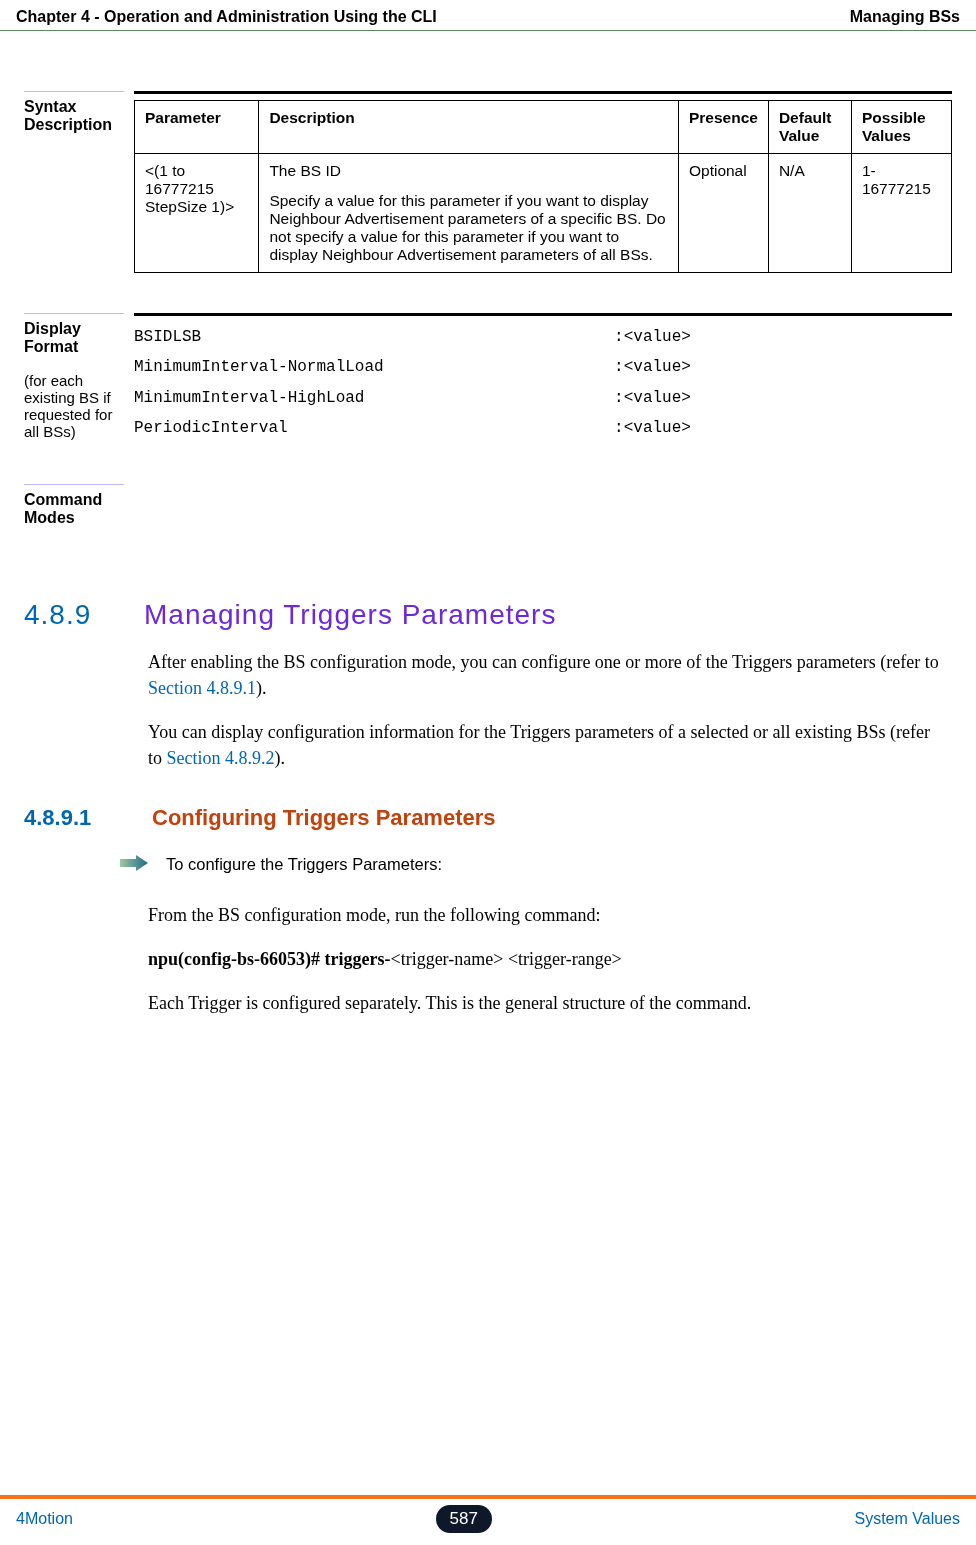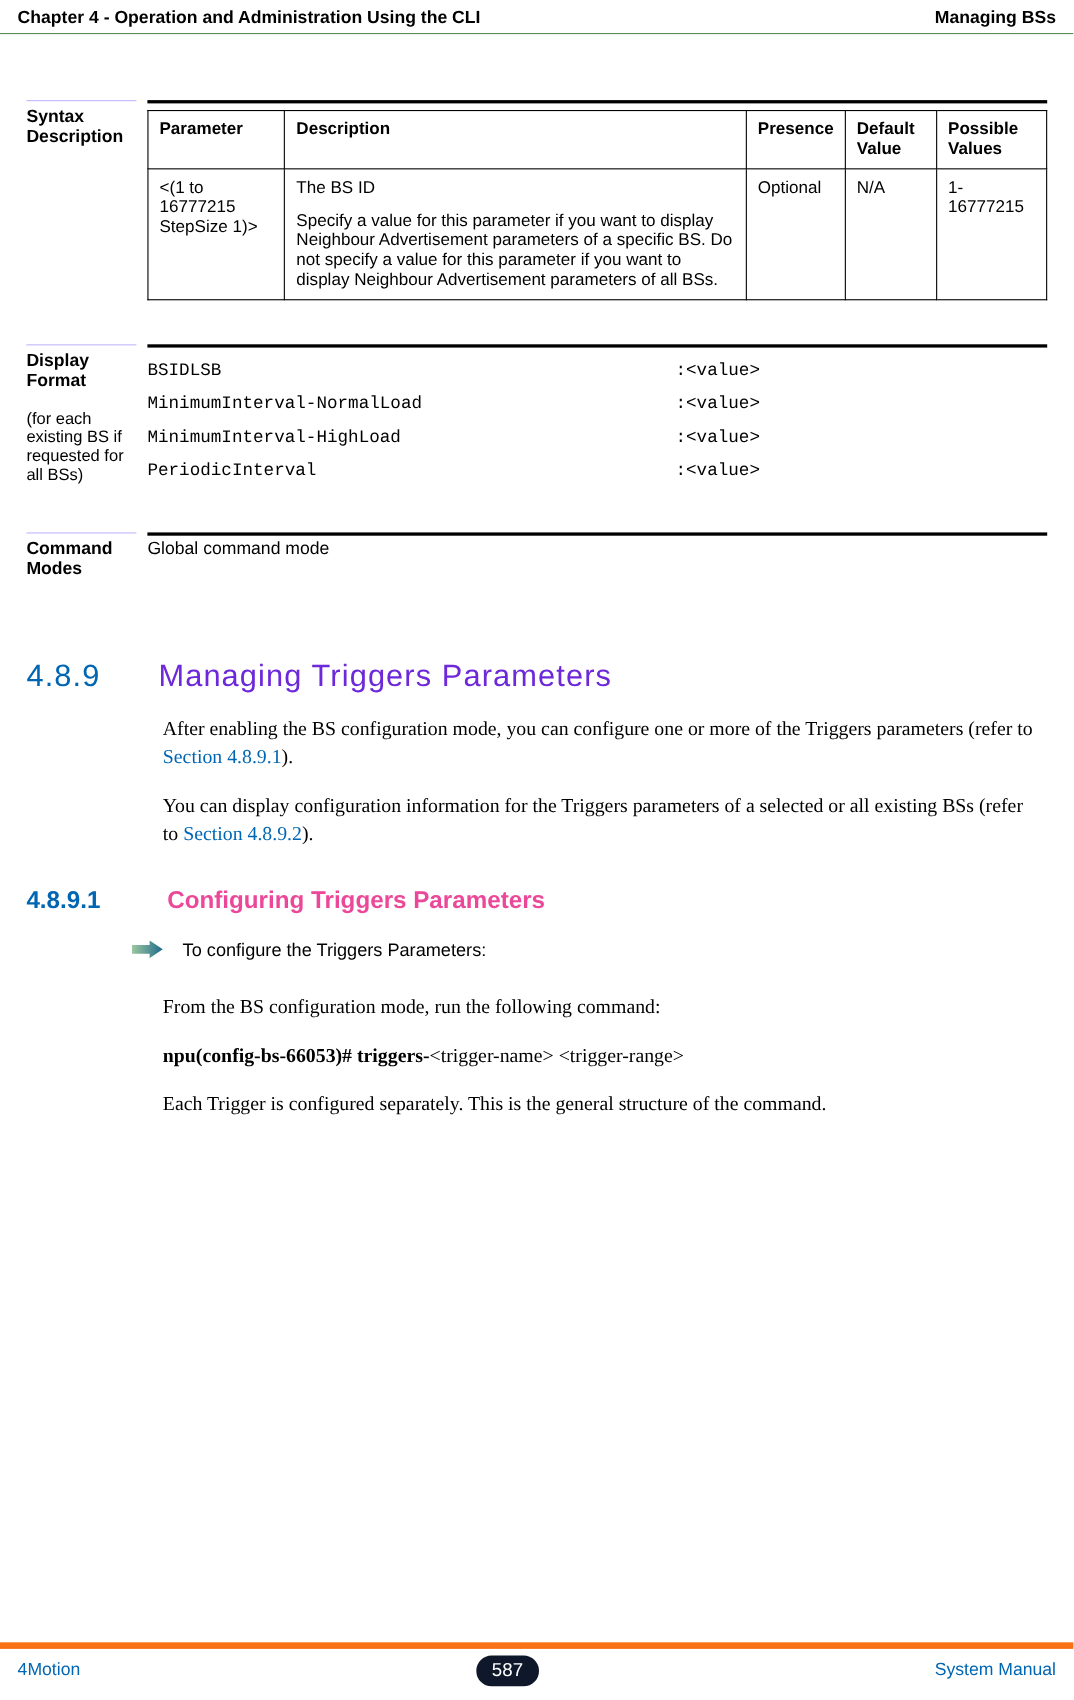--- a/index.html
+++ b/index.html
@@ -115,21 +115,21 @@
     gap: 28px;
     margin-top: 34px;
   }
   .h3-num {
     color: #0066b3;
     font-weight: bold;
     font-size: 22px;
     flex: 0 0 100px;
   }
   .h3-title {
-    color: #ec4899;
+    color: #c2410c;
     font-weight: bold;
     font-size: 22px;
   }
   .instr-row {
     display: flex;
     align-items: center;
     gap: 18px;
     margin-top: 24px;
     margin-left: 96px;
   }
@@ -144,21 +144,21 @@
   .footer {
     position: absolute;
     bottom: 12px;
     left: 0;
     right: 0;
     display: flex;
     justify-content: space-between;
     align-items: center;
     padding: 0 16px;
     font-size: 16px;
-    border-top: 6px solid #f97316;
+    border-top: 4px solid #f97316;
     padding-top: 6px;
   }
   .footer-left { color: #0066b3; }
   .footer-right { color: #0066b3; }
   .page-badge {
     background: #0f172a;
     color: #fff;
     border-radius: 14px;
     padding: 4px 14px;
     font-size: 17px;
@@ -211,23 +211,20 @@
     <div class="section-body">
       <div class="mono-block">BSIDLSB                                           :&lt;value&gt;
 MinimumInterval-NormalLoad                        :&lt;value&gt;
 MinimumInterval-HighLoad                          :&lt;value&gt;
 PeriodicInterval                                  :&lt;value&gt;</div>
     </div>
   </div>
 
   <div class="section-row">
     <div class="section-label">Command Modes</div>
-    <div class="section-body cmdmode-text">
-      <span>Global command mode</span>
-    </div>
   </div>
 
   <div class="h2-row">
     <div class="h2-num">4.8.9</div>
     <div class="h2-title">Managing Triggers Parameters</div>
   </div>
 
   <p class="para">
     <span>After enabling the BS configuration mode, you can configure one or more of the Triggers parameters (refer to </span><span class="link">Section 4.8.9.1</span><span>).</span>
   </p>
@@ -262,14 +259,14 @@
     <span class="cmd-bold">npu(config-bs-66053)# triggers-</span><span>&lt;trigger-name&gt; &lt;trigger-range&gt;</span>
   </p>
 
   <p class="para">Each Trigger is configured separately. This is the general structure of the command.</p>
 
 </div>
 
 <div class="footer">
   <span class="footer-left">4Motion</span>
   <span class="page-badge">587</span>
-  <span class="footer-right">System Manual</span>
+  <span class="footer-right">System Values</span>
 </div>
 
 </body></html>

